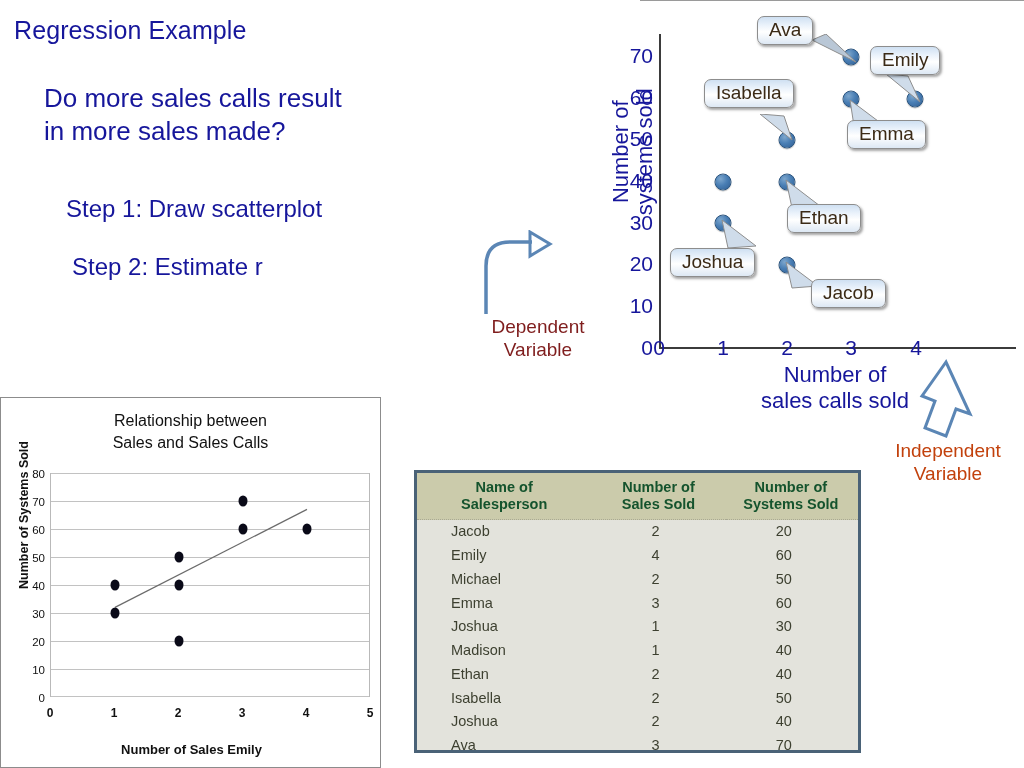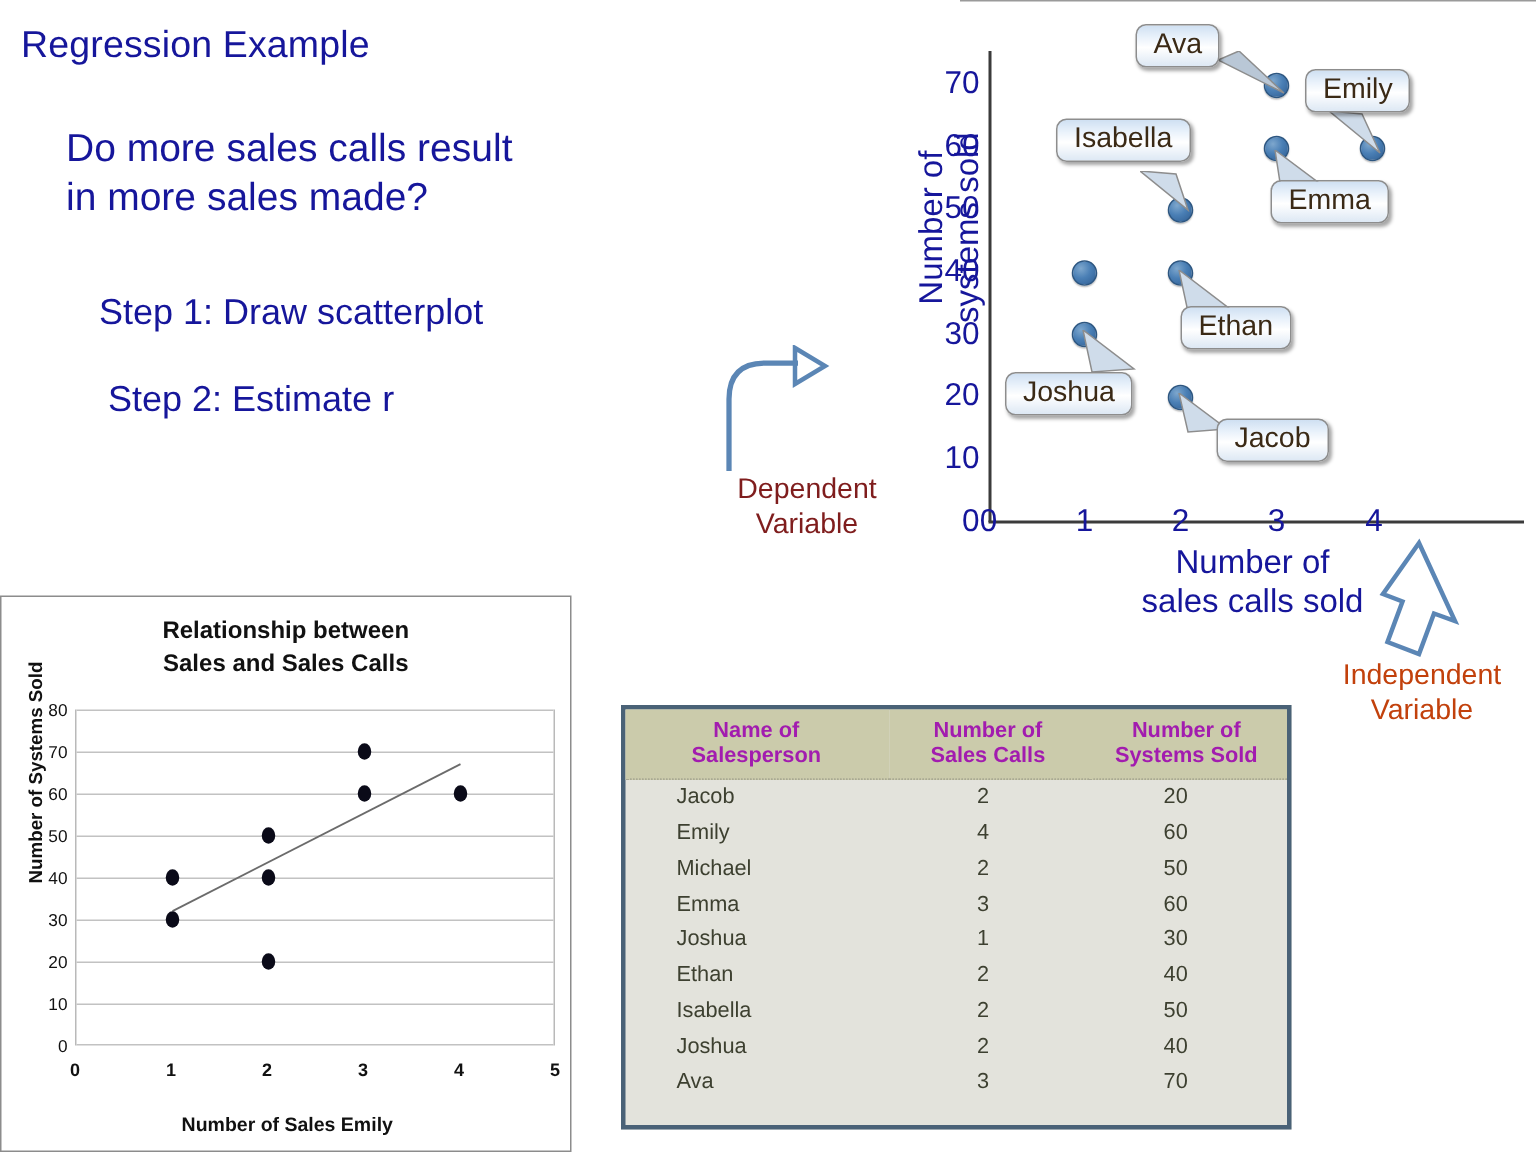--- a/index.html
+++ b/index.html
@@ -93,21 +93,21 @@
     font-size:19px; color:#c2410c; line-height:1.2;
   }
 
   
   #excel-chart{
     left:0px; top:397px; width:381px; height:371px;
     border:1px solid #8c8c8c; background:#ffffff; box-sizing:border-box;
   }
   #excel-title{
     position:absolute; left:0; top:12px; width:100%;
-    text-align:center; color:#111; font-size:16px; font-weight:bold; line-height:1.35;
+    text-align:center; color:#111; font-size:16px; font-weight:normal; line-height:1.35;
   }
   #excel-plot{
     position:absolute; left:49px; top:75px; width:320px; height:224px;
     border:1px solid #b9b9b9; border-top:none; border-bottom:none; box-sizing:border-box;
   }
   .gline{position:absolute; left:0; width:100%; height:1px; background:#c2c2c2;}
   .ept{
     position:absolute; width:9px; height:11px; border-radius:50%;
     background:#0a0a18; transform:translate(-50%,-50%);
   }
@@ -126,21 +126,21 @@
   }
 
   
   #data-table{
     left:414px; top:470px; width:447px; height:283px;
     border:3px solid #4a6277; box-sizing:border-box;
     background:#e3e3dc;
   }
   #data-table table{ width:100%; border-collapse:collapse; }
   #data-table thead th{
-    background:#cbcbab; color:#a21caf;
+    background:#cbcbab; color:#14532d;
     font-size:14.5px; font-weight:bold; padding:6px 2px 7px 2px;
     border-bottom:1px dotted #a9a993;
     line-height:1.15;
     margin-top:26px;
   }
   #data-table tbody td{
     font-size:14.5px; color:#3d4030; padding:1px 2px;
     line-height:1.5;
   }
   .c-name{ width:40%; text-align:left; padding-left:34px !important;}
@@ -309,21 +309,21 @@
 <div class="abs" id="data-table">
   <table>
     <thead>
       <tr>
         <th class="c-name">
           <div>Name of</div>
           <div>Salesperson</div>
         </th>
         <th class="c-calls">
           <div>Number of</div>
-          <div>Sales Calls</div>
+          <div>Sales Sold</div>
         </th>
         <th class="c-sold">
           <div>Number of</div>
           <div>Systems Sold</div>
         </th>
       </tr>
     </thead>
     <tbody>
       <tr>
         <td class="c-name">Jacob</td>
@@ -344,20 +344,25 @@
         <td class="c-name">Emma</td>
         <td class="c-calls">3</td>
         <td class="c-sold">60</td>
       </tr>
       <tr>
         <td class="c-name">Joshua</td>
         <td class="c-calls">1</td>
         <td class="c-sold">30</td>
       </tr>
       <tr>
+        <td class="c-name">Madison</td>
+        <td class="c-calls">1</td>
+        <td class="c-sold">40</td>
+      </tr>
+      <tr>
         <td class="c-name">Ethan</td>
         <td class="c-calls">2</td>
         <td class="c-sold">40</td>
       </tr>
       <tr>
         <td class="c-name">Isabella</td>
         <td class="c-calls">2</td>
         <td class="c-sold">50</td>
       </tr>
       <tr>

